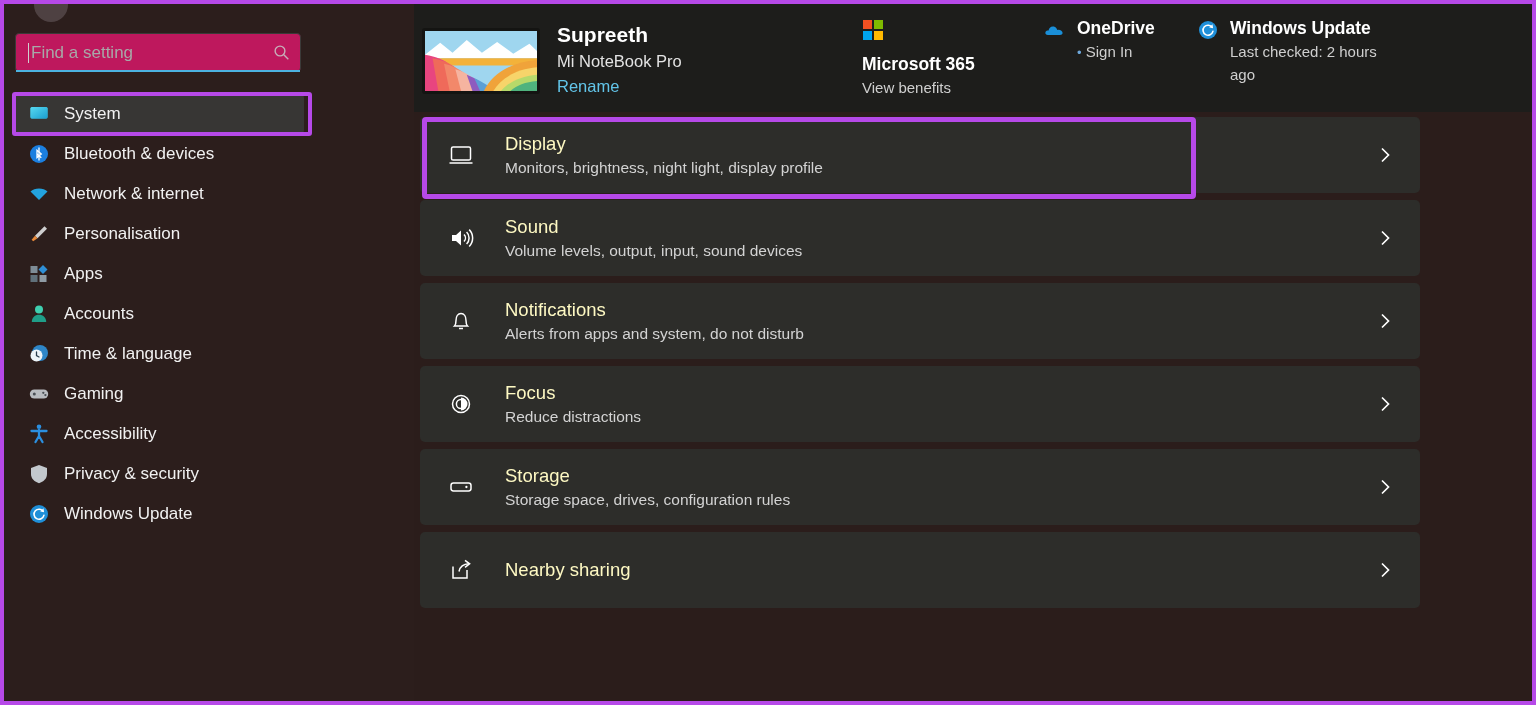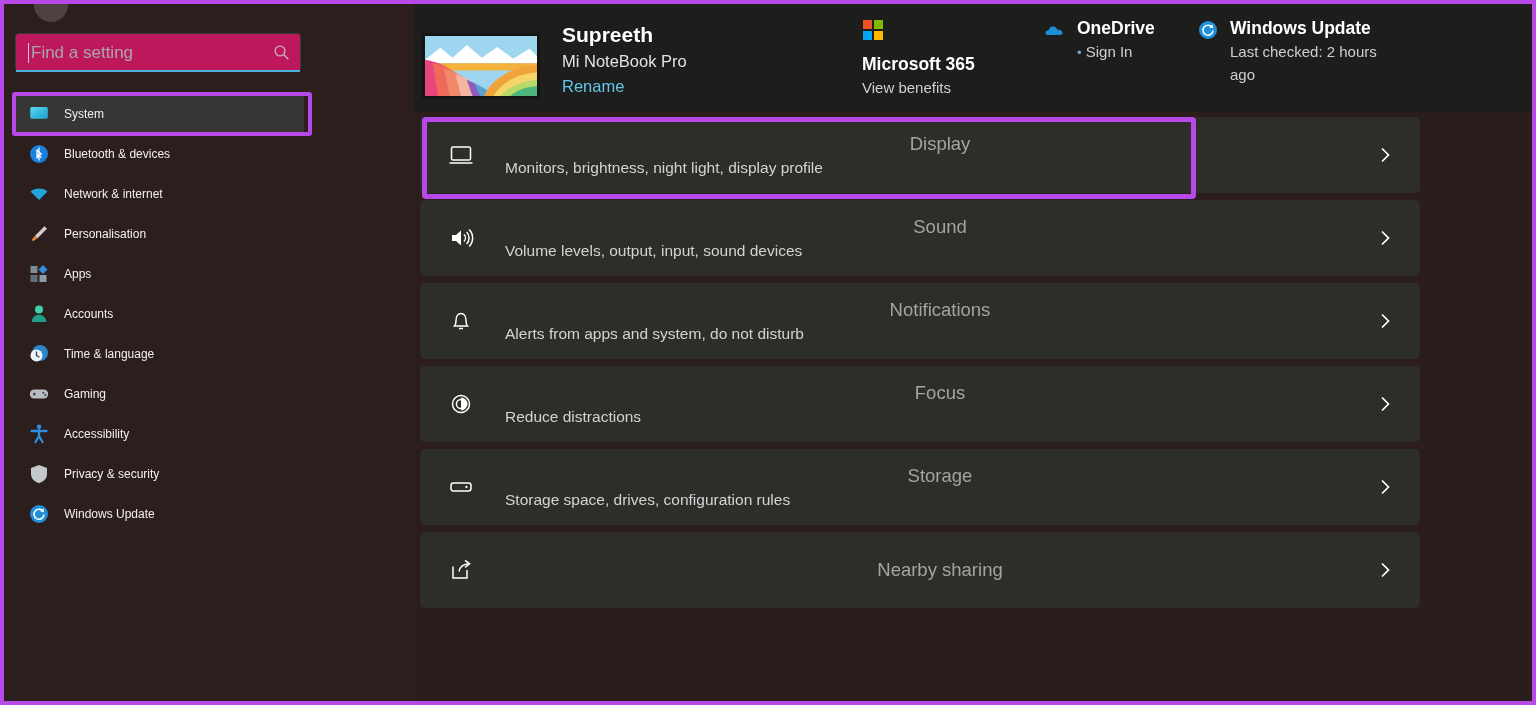--- a/index.html
+++ b/index.html
@@ -56,21 +56,21 @@
 
   #nav { position:absolute; left:10px; top:90px; width:290px; }
   .nav-item {
     display:flex; align-items:center; gap:14px;
     height:40px; padding-left:14px;
     border-radius:4px;
     cursor:pointer;
   }
   .nav-item.selected { background:#373634; }
   .nav-label {
-    color:#f1f1f1; font-size:12px; white-space:nowrap;
+    color:#f1f1f1; font-size:17px; white-space:nowrap;
   }
   .nav-ico { width:22px; height:22px; flex:0 0 auto; display:flex;
              align-items:center; justify-content:center; }
   .nav-ico svg { display:block; }
 
   
   #annot-system {
     position:absolute; left:8px; top:88px;
     width:300px; height:44px;
     border:4px solid #b649e8;
@@ -79,21 +79,21 @@
   }
 
   
   #header {
     position:absolute; left:410px; top:0;
     width:1122px; height:108px;
     background:#1d1d1b;
   }
   #device-block {
     position:absolute; left:8px; top:18px;
-    display:flex; align-items:flex-end; gap:22px;
+    display:flex; align-items:center; gap:17px;
   }
   #device-thumb {
     width:118px; height:66px;
     border:3px solid #141412;
     border-radius:3px;
     overflow:hidden;
     background:#111;
     flex:0 0 auto;
   }
   #device-thumb svg { display:block; width:100%; height:100%; }
@@ -133,21 +133,21 @@
     display:flex; align-items:center;
     cursor:pointer;
   }
   .card-ico {
     width:26px; height:26px; flex:0 0 auto;
     margin-left:28px; margin-right:0;
     display:flex; align-items:center; justify-content:center;
     color:#ffffff;
   }
   .card-text { margin-left:31px; flex:1; }
-  .card-title { color:#a3a3a3; font-size:18.5px; line-height:24px;text-align:center; }
+  .card-title { color:#fef9c3; font-size:18.5px; line-height:24px; }
   .card-sub { color:#d3d3d3; font-size:15.5px; line-height:23px; }
   .card-chev {
     width:20px; height:20px; margin-right:25px;
     display:flex; align-items:center; justify-content:center;
     color:#ffffff;
   }
 
   
   #annot-display {
     position:absolute; left:418px; top:113px;

